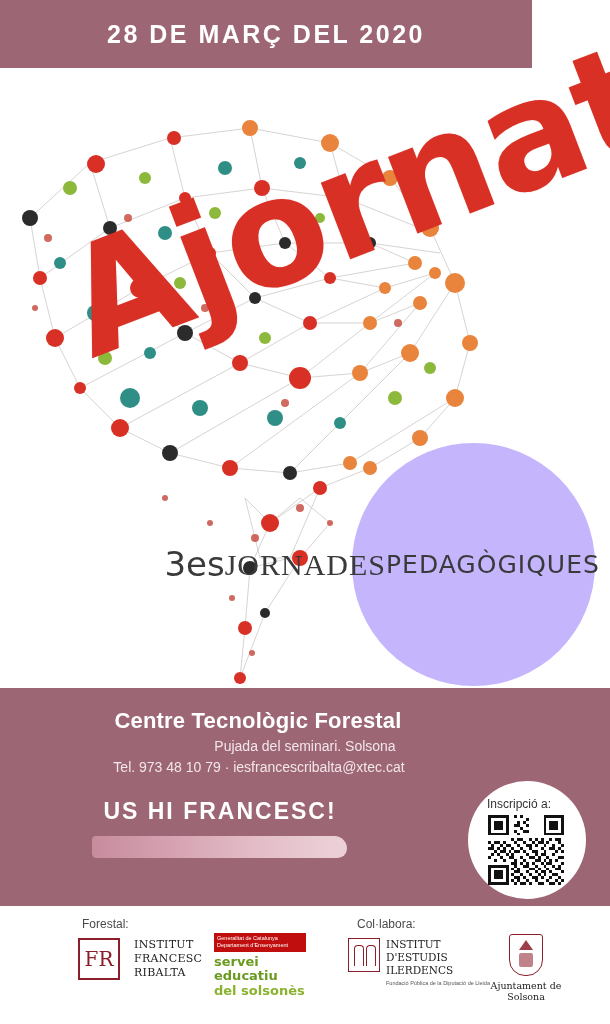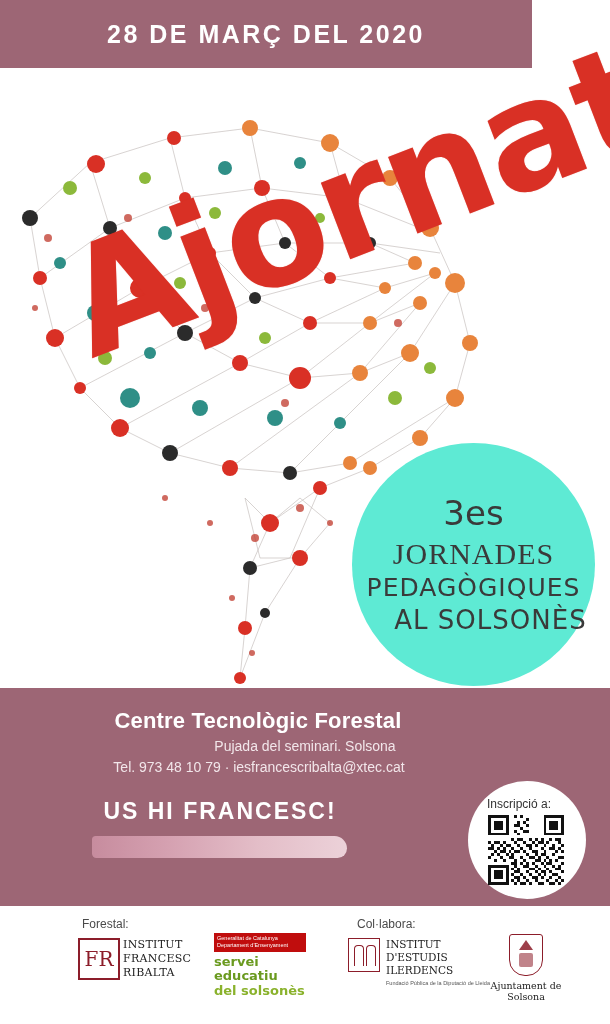--- a/index.html
+++ b/index.html
@@ -54,24 +54,24 @@
     white-space:nowrap;
     letter-spacing:-2px;
     text-shadow:0 0 1px rgba(217,48,37,.4);
   }
 
   
   .circle{
     position:absolute;
     left:352px;top:443px;
     width:243px;height:243px;
-    background:#5eead4;
+    background:#c4b5fd;
     border-radius:50%;
     box-shadow:0 0 0 1px rgba(255,255,255,1);
-    display:flex;flex-direction:column;
+    display:flex;flex-direction:row;
     align-items:center;justify-content:center;
     text-align:center;
   }
   .circle .l1{
     font-size:34px;color:#3a3a3a;font-weight:normal;
     font-family:"DejaVu Sans", sans-serif;
     margin-bottom:2px;
   }
   .circle .l2{
     font-size:30px;color:#3a3a3a;letter-spacing:1px;
@@ -138,21 +138,21 @@
     background:#ffffff;
   }
   .foot-head{
     position:absolute;font-size:12px;color:#4a4a4a;
   }
   .org-head{left:82px;top:11px;}
   .col-head{left:357px;top:11px;}
 
   .logo-ribalta{
     position:absolute;left:78px;top:32px;
-    display:flex;align-items:center;gap:3px;
+    display:flex;align-items:center;gap:14px;
   }
   .ribalta-mark{
     width:38px;height:38px;border:2px solid #8c1d2a;
     color:#8c1d2a;font-family:"DejaVu Serif",serif;
     font-size:20px;display:flex;align-items:center;justify-content:center;
   }
   .ribalta-text{
     font-family:"DejaVu Serif", serif;
     font-size:11px;color:#222;line-height:1.25;letter-spacing:.3px;
   }

